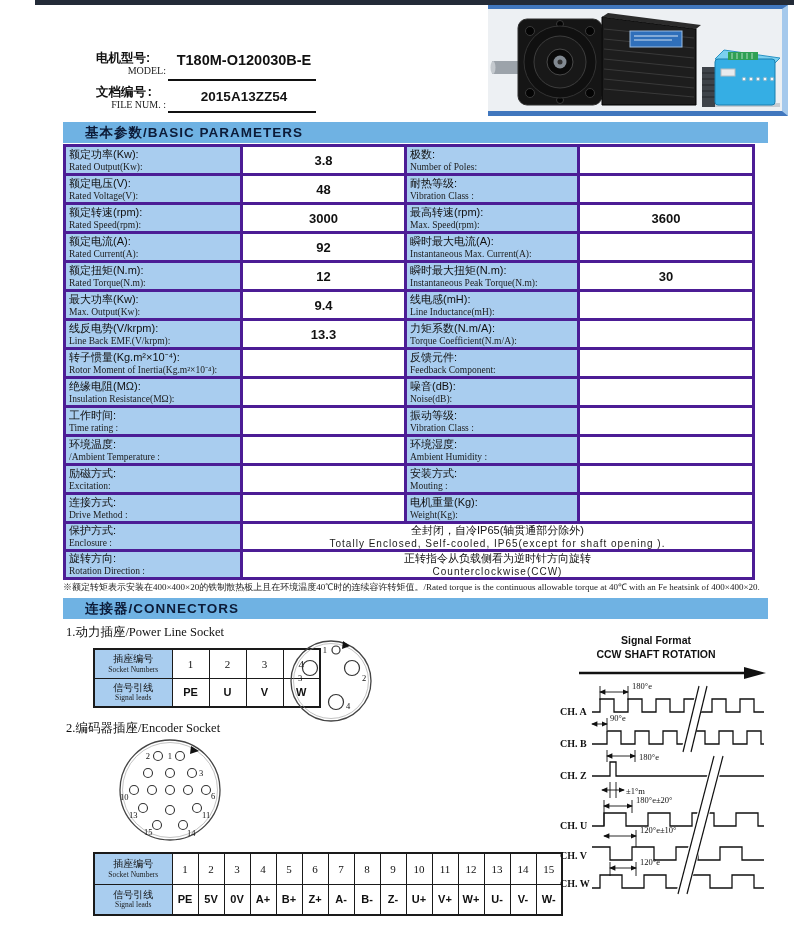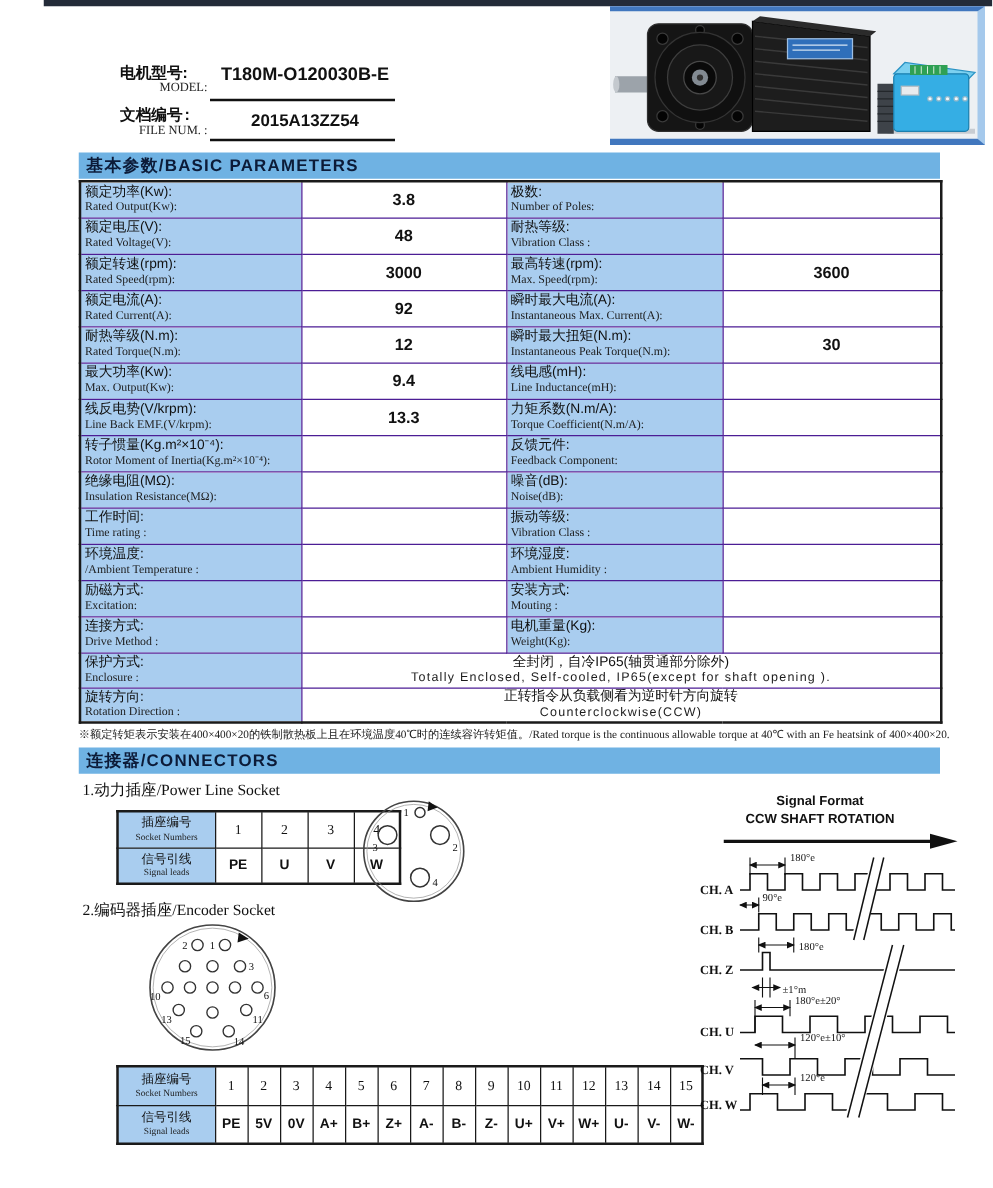--- a/index.html
+++ b/index.html
@@ -15,26 +15,26 @@
     border-top:4px solid #4177be;border-bottom:5px solid #4177be;border-right:6px solid #a5c9ec;}
 
   
   .hlabel-cn{font-size:12.5px;font-weight:700;text-align:left;width:70px;}
   .hlabel-en{font-size:10px;font-family:"Liberation Serif",serif;text-align:right;width:70px;color:#222;}
   .hvalue{font-size:14.5px;font-weight:700;width:148px;text-align:center;}
   .hline{border-bottom:2px solid #111;width:148px;height:0;}
 
   
   .band{left:63px;width:683px;height:21px;background:#6fb2e3;color:#0c1b38;
-        font-size:13.5px;font-weight:700;line-height:21px;padding-left:6px;letter-spacing:1px;}
+        font-size:13.5px;font-weight:700;line-height:21px;padding-left:22px;letter-spacing:1px;}
 
   
   table{border-collapse:collapse;table-layout:fixed;}
   #main-table{left:63px;top:144px;width:689px;}
-  #main-table td{border:1px solid #4c1d95;padding:0 3px;overflow:hidden;}
+  #main-table td{border:3px solid #4c1d95;padding:0 3px;overflow:hidden;}
   #main-table{border:2px solid #1a1a1a;}
   #main-table tr{height:29px;}
   #main-table tr.spanrow{height:28px;}
   td.lbl{background:#a9cdef;}
   .cn{font-size:11px;line-height:1.25;white-space:nowrap;}
   .en{font-size:9.5px;line-height:1.1;font-family:"Liberation Serif",serif;color:#1c1c1c;white-space:nowrap;}
   td.val{text-align:center;font-size:13px;font-weight:700;}
   td.spanval{text-align:center;}
   td.spanval .cn{font-size:11px;}
   td.spanval .en{font-family:"Liberation Sans",sans-serif;font-size:10px;letter-spacing:1px;}
@@ -196,21 +196,21 @@
           </td>
       <td class="val">92</td>
       <td class="lbl">
             <div class="cn">瞬时最大电流(A):</div>
             <div class="en">Instantaneous Max. Current(A):</div>
           </td>
       <td class="val"></td>
     </tr>
     <tr>
       <td class="lbl">
-            <div class="cn">耐热等级(N.m):</div>
+            <div class="cn">额定扭矩(N.m):</div>
             <div class="en">Rated Torque(N.m):</div>
           </td>
       <td class="val">12</td>
       <td class="lbl">
             <div class="cn">瞬时最大扭矩(N.m):</div>
             <div class="en">Instantaneous Peak Torque(N.m):</div>
           </td>
       <td class="val">30</td>
     </tr>
     <tr>

